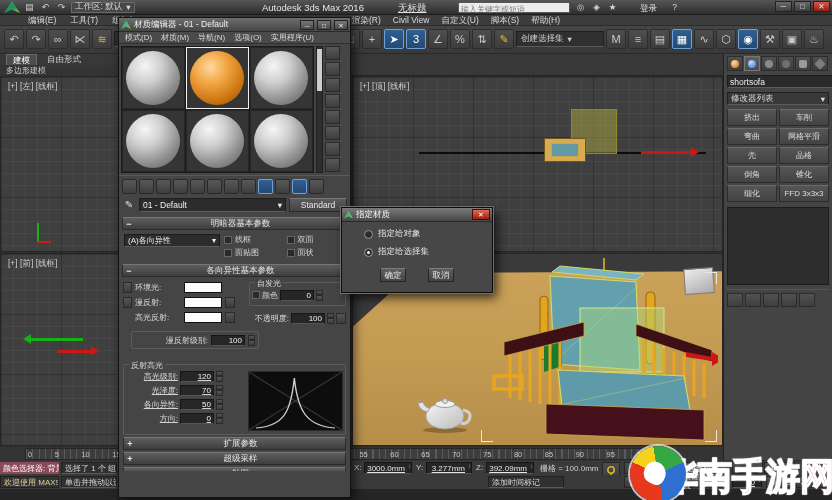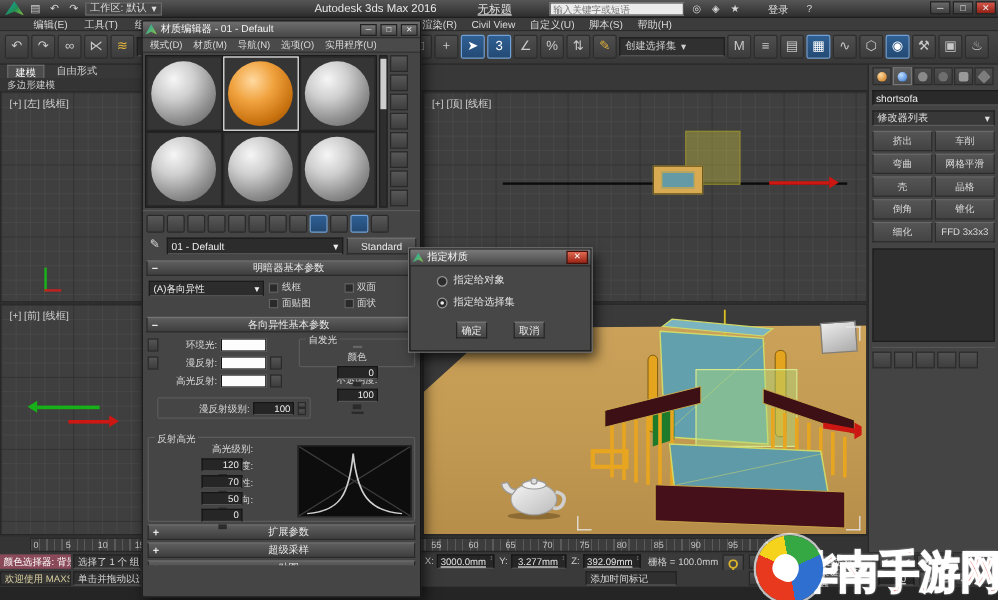--- a/index.html
+++ b/index.html
@@ -199,29 +199,29 @@
   .sh-drop { width:96px; height:13px; background:#2c2c2c; border:1px solid #1c1c1c;
     border-bottom-color:#5c5c5c; color:#eee; font-size:8px; display:flex; align-items:center;
     justify-content:space-between; padding:0 3px; }
   .cb-grid { flex:1; display:grid; grid-template-columns:1fr 1fr; gap:2px 4px; }
   .cb { display:flex; align-items:center; gap:3px; font-size:8px; color:#d8d8d8; }
   .cb .box { width:8px; height:8px; background:#2a2a2a; border:1px solid #666; }
   .aniso-body { padding:3px 1px; }
   .colors-row { display:flex; gap:4px; }
   .col-left { width:122px; }
   .crow { display:flex; align-items:center; gap:3px; height:15px; }
-  .clbl { width:46px; text-align:right; font-size:8px; color:#d8d8d8; }
+  .clbl { width:46px; text-align:left; font-size:8px; color:#d8d8d8; }
   .cswatch { width:38px; height:11px; background:#fdfdfd; border:1px solid #111; }
   .lockc { width:9px; height:11px; background:linear-gradient(#555,#3d3d3d); border:1px solid #2a2a2a; }
   .mapbtn { width:10px; height:11px; background:linear-gradient(#555,#3d3d3d); border:1px solid #2a2a2a; }
   .col-right { flex:1; }
   .grpbox { border:1px solid #5b5b5b; border-radius:2px; padding:2px 2px 3px 2px; position:relative; margin-top:4px; }
   .grplbl { position:absolute; left:5px; top:-5px; background:#454545; padding:0 2px;
     font-size:8px; color:#d8d8d8; }
-  .spinrow { display:flex; align-items:center; gap:2px; height:14px;flex-direction:column; }
+  .spinrow { display:flex; align-items:center; gap:2px; height:14px; }
   .spinlbl { text-align:right; font-size:8px; color:#d8d8d8; flex:1; white-space:nowrap; }
   .spin { width:34px; height:11px; background:#262626; border:1px solid #161616;
     border-bottom-color:#555; color:#eee; font-size:8px; display:flex; align-items:center;
     justify-content:flex-end; padding:0 2px; position:relative; }
   .spn { width:7px; height:11px; display:flex; flex-direction:column; }
   .spn i { flex:1; background:linear-gradient(#555,#3d3d3d); border:1px solid #2a2a2a; }
   .dl-row { display:flex; align-items:center; gap:3px; border:1px solid #5b5b5b;
     border-radius:2px; margin:6px 0 2px 8px; width:128px; height:18px; padding:0 3px; }
   .hl-flex { display:flex; gap:4px; padding-top:2px; }
   .hl-left { width:118px; }
@@ -766,21 +766,21 @@
           <span class="spinlbl">漫反射级别:</span>
           <div class="spin">
               <span>100</span>
             </div>
           <span class="spn">
               <i></i>
               <i></i>
             </span>
         </div>
 
-        <div class="grpbox" style="margin-top:15px;">
+        <div class="grpbox" style="margin-top:15px;text-decoration:underline;">
           <span class="grplbl">反射高光</span>
           <div class="hl-flex">
             <div class="hl-left">
 
                 <div class="spinrow">
                   <span class="spinlbl">高光级别:</span>
                   <div class="spin">
                     <span>120</span>
                   </div>
                   <span class="spn">

